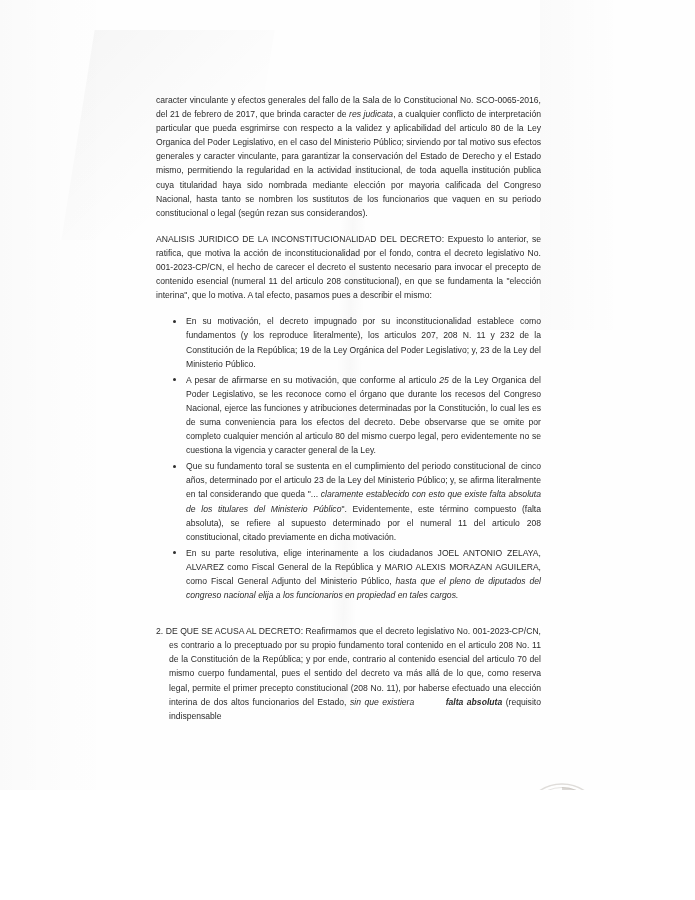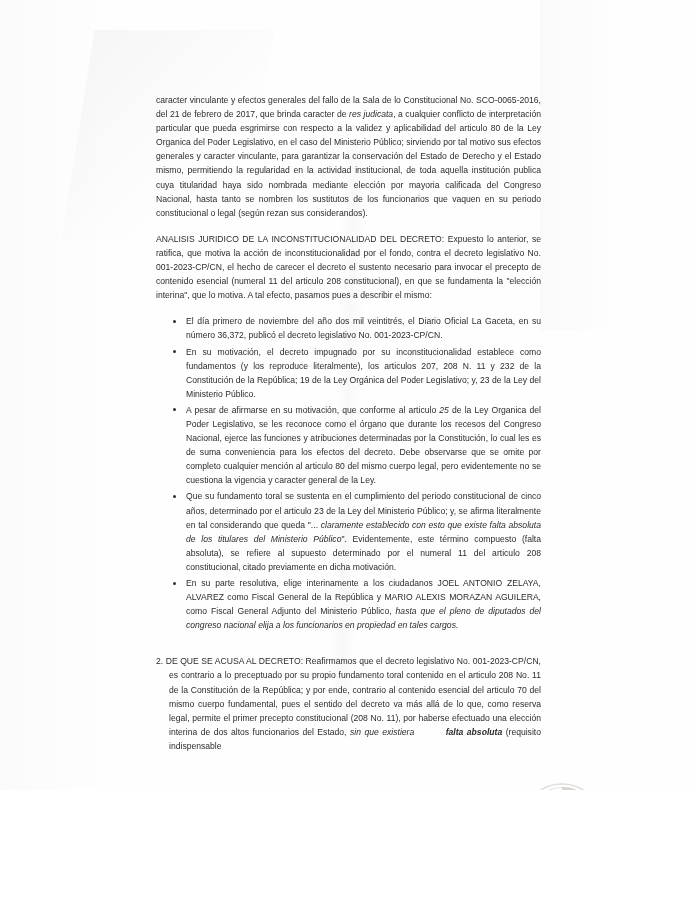--- a/index.html
+++ b/index.html
@@ -134,21 +134,20 @@
   <div class="scan-shade shade-bottomright"></div>
 
   <div class="doc-body">
 
     <p class="para"><span>caracter vinculante y efectos generales del fallo de la Sala de lo Constitucional No.  SCO-0065-2016, del 21 de febrero de 2017, que brinda caracter de </span><span class="i">res judicata</span><span>, a cualquier conflicto de interpretación particular que pueda esgrimirse con respecto a la validez y aplicabilidad del articulo 80 de la Ley Organica del Poder Legislativo, en el caso del Ministerio Público; sirviendo por tal motivo sus efectos generales y caracter vinculante, para garantizar la conservación del Estado de Derecho y el Estado mismo, permitiendo la regularidad en la actividad institucional, de toda aquella institución publica cuya titularidad haya sido nombrada mediante elección por mayoria calificada del Congreso Nacional, hasta tanto se nombren los sustitutos de los funcionarios que vaquen en su periodo constitucional o legal (según rezan sus considerandos).</span></p>
 
     <p class="para"><span class="u">ANALISIS JURIDICO DE LA INCONSTITUCIONALIDAD DEL DECRETO</span><span>: Expuesto lo anterior, se ratifica, que motiva la acción de inconstitucionalidad por el fondo, contra el </span><span class="u">decreto legislativo No. 001-2023-CP/CN</span><span>, el hecho de carecer el decreto el sustento necesario para invocar el precepto de contenido esencial (numeral 11 del articulo 208 constitucional), en que se fundamenta la "elección interina", que lo motiva. A tal efecto, pasamos pues a describir el mismo:</span></p>
 
 
     <ul class="bullets">
-      <li><span>El día primero de noviembre del año dos mil veintitrés, el Diario Oficial La Gaceta, en su número 36,372, publicó el decreto legislativo No. 001-2023-CP/CN.</span></li>
       <li><span>En su motivación, el decreto impugnado por su inconstitucionalidad establece como fundamentos (y los reproduce literalmente), los articulos 207, 208 N. 11 y 232 de la Constitución de la República; 19 de la Ley Orgánica del Poder Legislativo; y, 23 de la Ley del Ministerio Público.</span></li>
       <li><span>A pesar de afirmarse en su motivación, que conforme al articulo </span><span class="i">25</span><span> de la Ley Organica del Poder Legislativo, se les reconoce como el órgano que durante los recesos del Congreso Nacional, ejerce las funciones y atribuciones determinadas por la Constitución, lo cual les es de suma conveniencia para los efectos del decreto. Debe observarse que se omite por completo cualquier mención al articulo 80 del mismo cuerpo legal, pero evidentemente no se cuestiona la vigencia y caracter general de la Ley.</span></li>
       <li><span>Que su fundamento toral se sustenta en el cumplimiento del periodo constitucional de cinco años, determinado por el articulo 23 de la Ley del Ministerio Público; y, se afirma literalmente en tal considerando que queda "... </span><span class="i">claramente establecido con esto que existe falta absoluta de los titulares del Ministerio Público</span><span>". Evidentemente, este término compuesto (falta absoluta), se refiere al supuesto determinado por el numeral 11 del articulo 208 constitucional, citado previamente en dicha motivación.</span></li>
       <li><span>En su parte resolutiva, elige interinamente a los ciudadanos JOEL ANTONIO ZELAYA, ALVAREZ como Fiscal General de la República y MARIO ALEXIS MORAZAN AGUILERA, como Fiscal General Adjunto del Ministerio Público, </span><span class="i">hasta que el pleno de diputados del congreso nacional elija a los funcionarios en propiedad en tales cargos.</span></li>
     </ul>
 
     <div class="gap-after-list"></div>
 
     <div class="section">
       <span class="section-num-block"><span>2. DE QUE SE ACUSA AL DECRETO: Reafirmamos que el decreto legislativo No. 001-2023-CP/CN, </span><span class="u">es contrario a lo preceptuado por su propio fundamento toral contenido en el articulo 208 No. 11 de la Constitución de la República</span><span>; y por ende, contrario al contenido esencial del articulo 70 del mismo cuerpo fundamental, pues el sentido del decreto va más allá de lo que, como reserva legal, permite el primer precepto constitucional (208 No. 11), por haberse efectuado una elección interina de dos altos funcionarios del Estado, </span><span class="i">sin que existiera </span><span class="bi">falta absoluta</span><span> (requisito indispensable</span></span>

